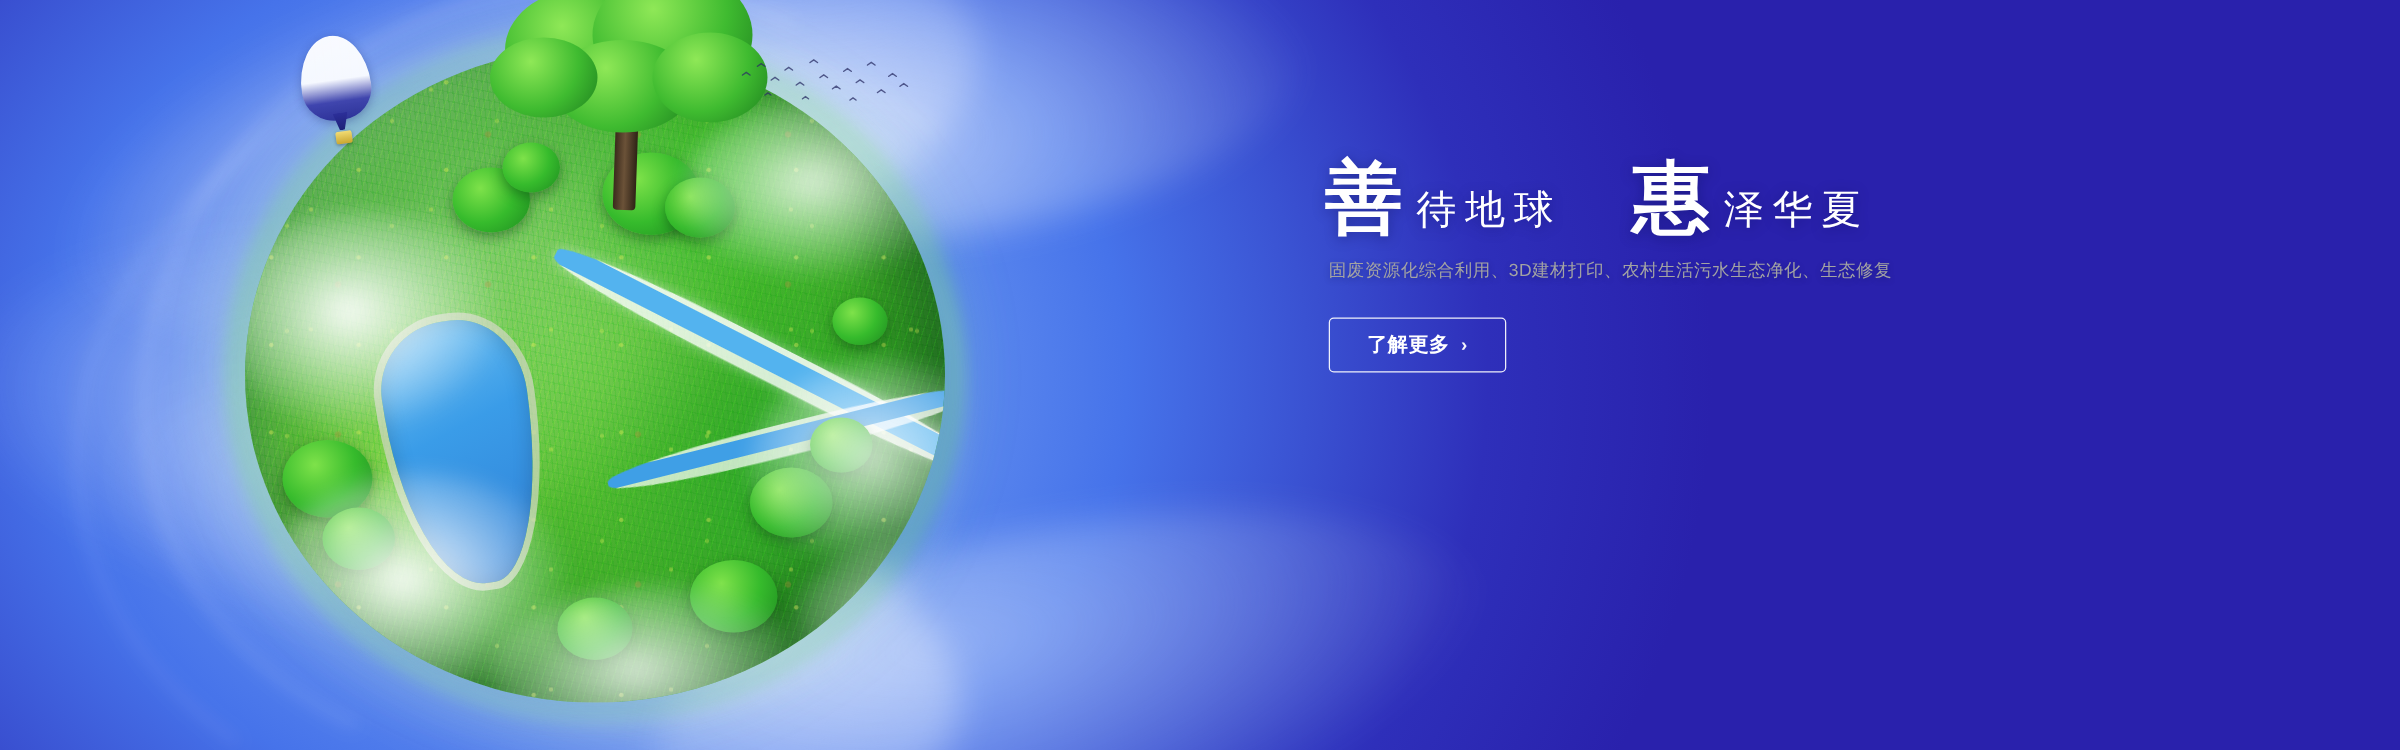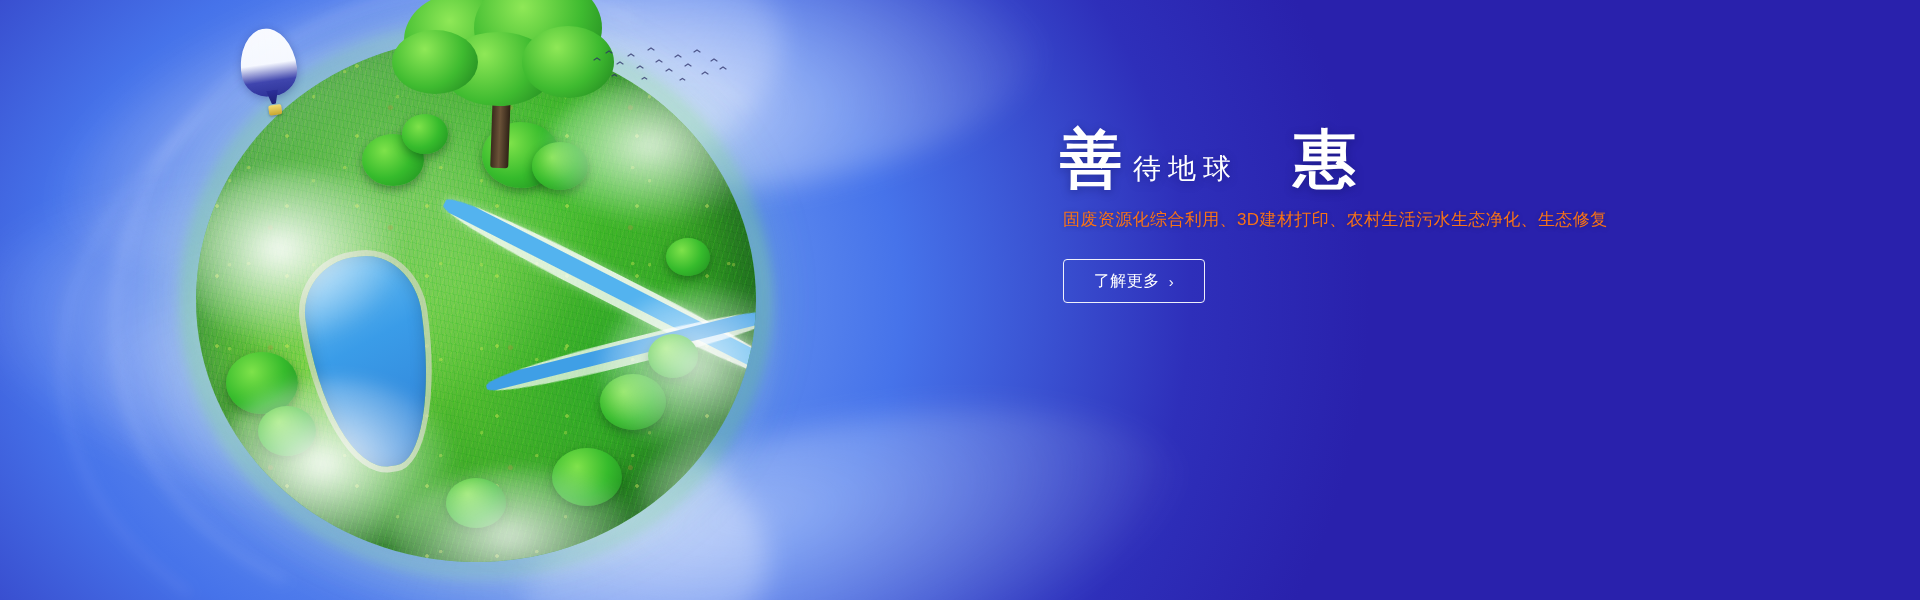--- a/index.html
+++ b/index.html
@@ -228,47 +228,48 @@
     margin-bottom:12px;
     text-shadow:0 2px 10px rgba(10,12,70,.35);
   }
   .hl-big {
     font-family:"Liberation Serif","DejaVu Serif",serif;
     font-size:62px; line-height:1;
     font-weight:700; letter-spacing:1px;
   }
   .hl-small {
     font-family:"Liberation Serif","DejaVu Serif",serif;
-    font-size:28px; line-height:1;
+    font-size:32px; line-height:1;
     font-weight:500; letter-spacing:7px;
     padding-bottom:7px; padding-left:10px;
   }
   .hl-gap { width:56px; }
 
   .subline {
     font-size:25px; letter-spacing:7px;
     font-weight:400; color:#ffffff;
     margin:16px 0 0 2px;
     text-shadow:0 1px 6px rgba(10,12,70,.35);
   }
   .descline {
-    font-size:17px; letter-spacing:.4px;
-    color:#f97316; margin:18px 0 0 3px;
+    font-size:14px; letter-spacing:.4px;
+    color:#a3a3a3; margin:18px 0 0 3px;
     text-shadow:0 1px 5px rgba(10,12,70,.30);
   }
   .cta {
     display:inline-flex; align-items:center; justify-content:center;
     gap:9px;
     margin-top:28px; margin-left:3px;
     width:142px; height:44px;
     border:1px solid rgba(255,255,255,.92);
     border-radius:4px;
     background:transparent;
     color:#fff; font-size:16px; letter-spacing:.5px;
     cursor:pointer;
+    font-weight:bold;
   }
   .cta .chev { font-size:15px; opacity:.95; }
 </style>
 </head>
 <body>
 
 <div class="banner">
 
   <div class="sky-base"></div>
 
@@ -353,20 +354,21 @@
     </svg>
   </div>
 
   <div class="content">
 
     <div class="headline">
       <span class="hl-big">善</span>
       <span class="hl-small">待地球</span>
       <span class="hl-gap"></span>
       <span class="hl-big">惠</span>
+      <span class="hl-small">泽华夏</span>
     </div>
 
 
     <div class="descline">固废资源化综合利用、3D建材打印、农村生活污水生态净化、生态修复</div>
 
     <button class="cta">
       <span>了解更多</span>
       <span class="chev">›</span>
     </button>
 

